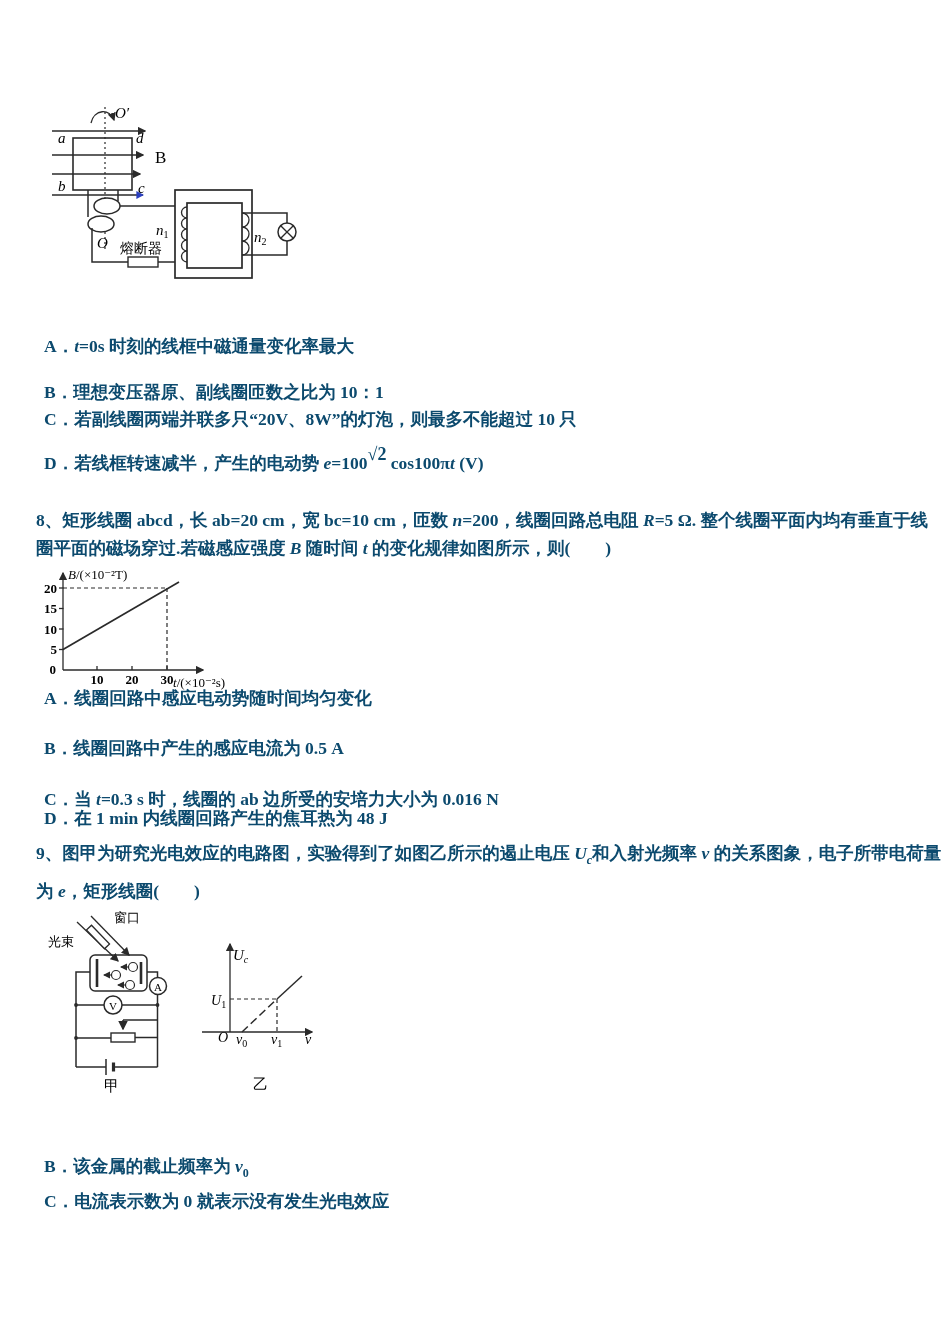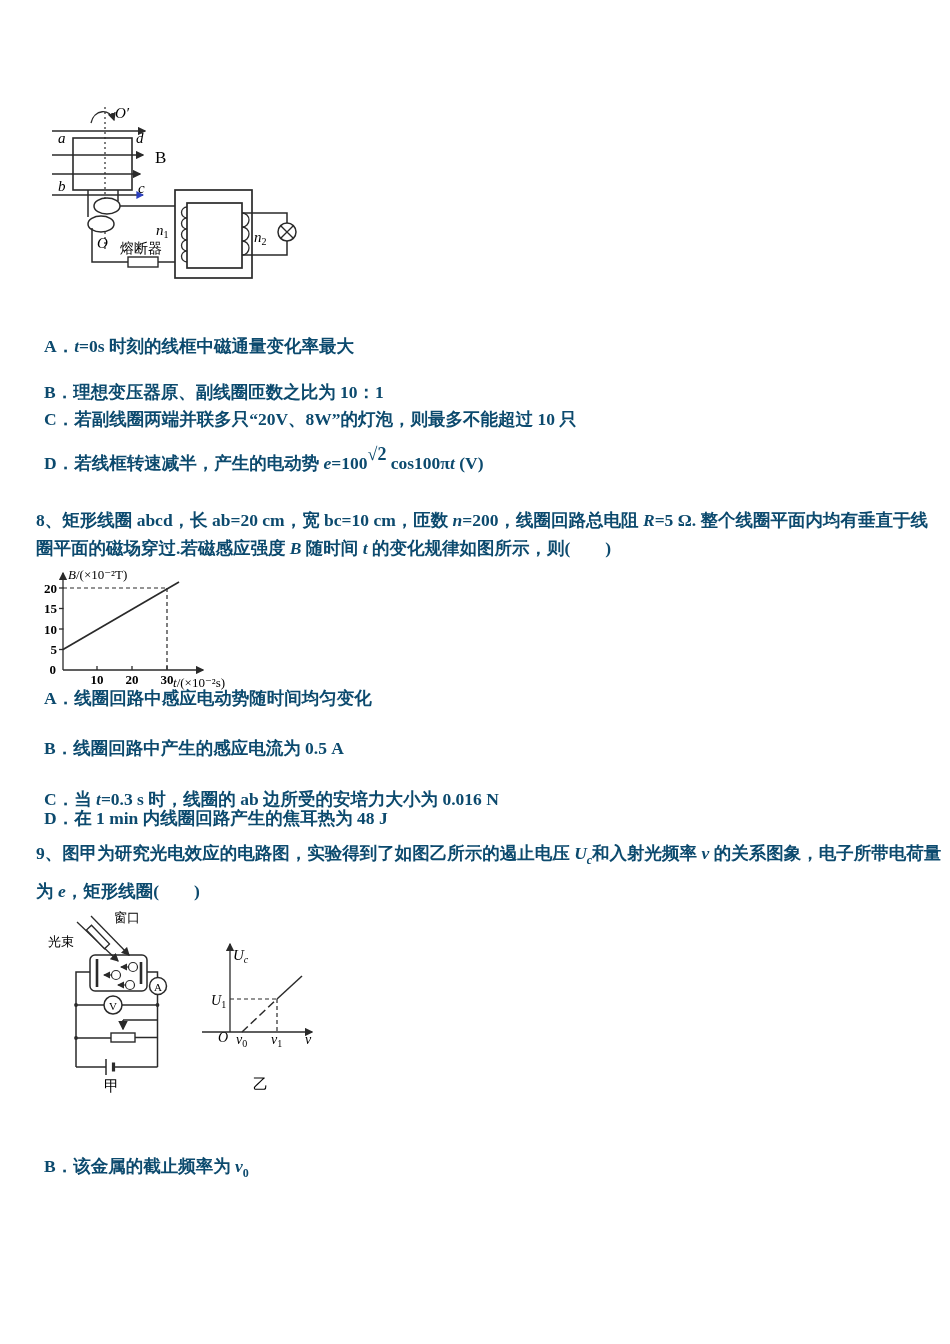--- a/index.html
+++ b/index.html
@@ -207,14 +207,15 @@
     <g>
       <line x1="32" y1="71" x2="79" y2="71" class="dash"></line>
       <line x1="79" y1="71" x2="79" y2="104" class="dash"></line>
       <line x1="44" y1="104" x2="79" y2="71" stroke="#2a2a2a" stroke-width="1.5" stroke-dasharray="8 4"></line>
       <line x1="79" y1="71" x2="104" y2="48" stroke="#2a2a2a" stroke-width="1.5"></line>
     </g>
     <text x="55" y="161" font-size="15">乙</text>
   </svg>
 
   <div class="line" style="left:44px;top:1154px;"><span>B．该金属的截止频率为 </span><span class="i">v</span><span class="sub">0</span></div>
+  <div class="line" style="left:44px;top:1189px;"><span>C．电流表示数为 0 就表示没有发生光电效应</span></div>
 
 </div>
 
 </body></html>

